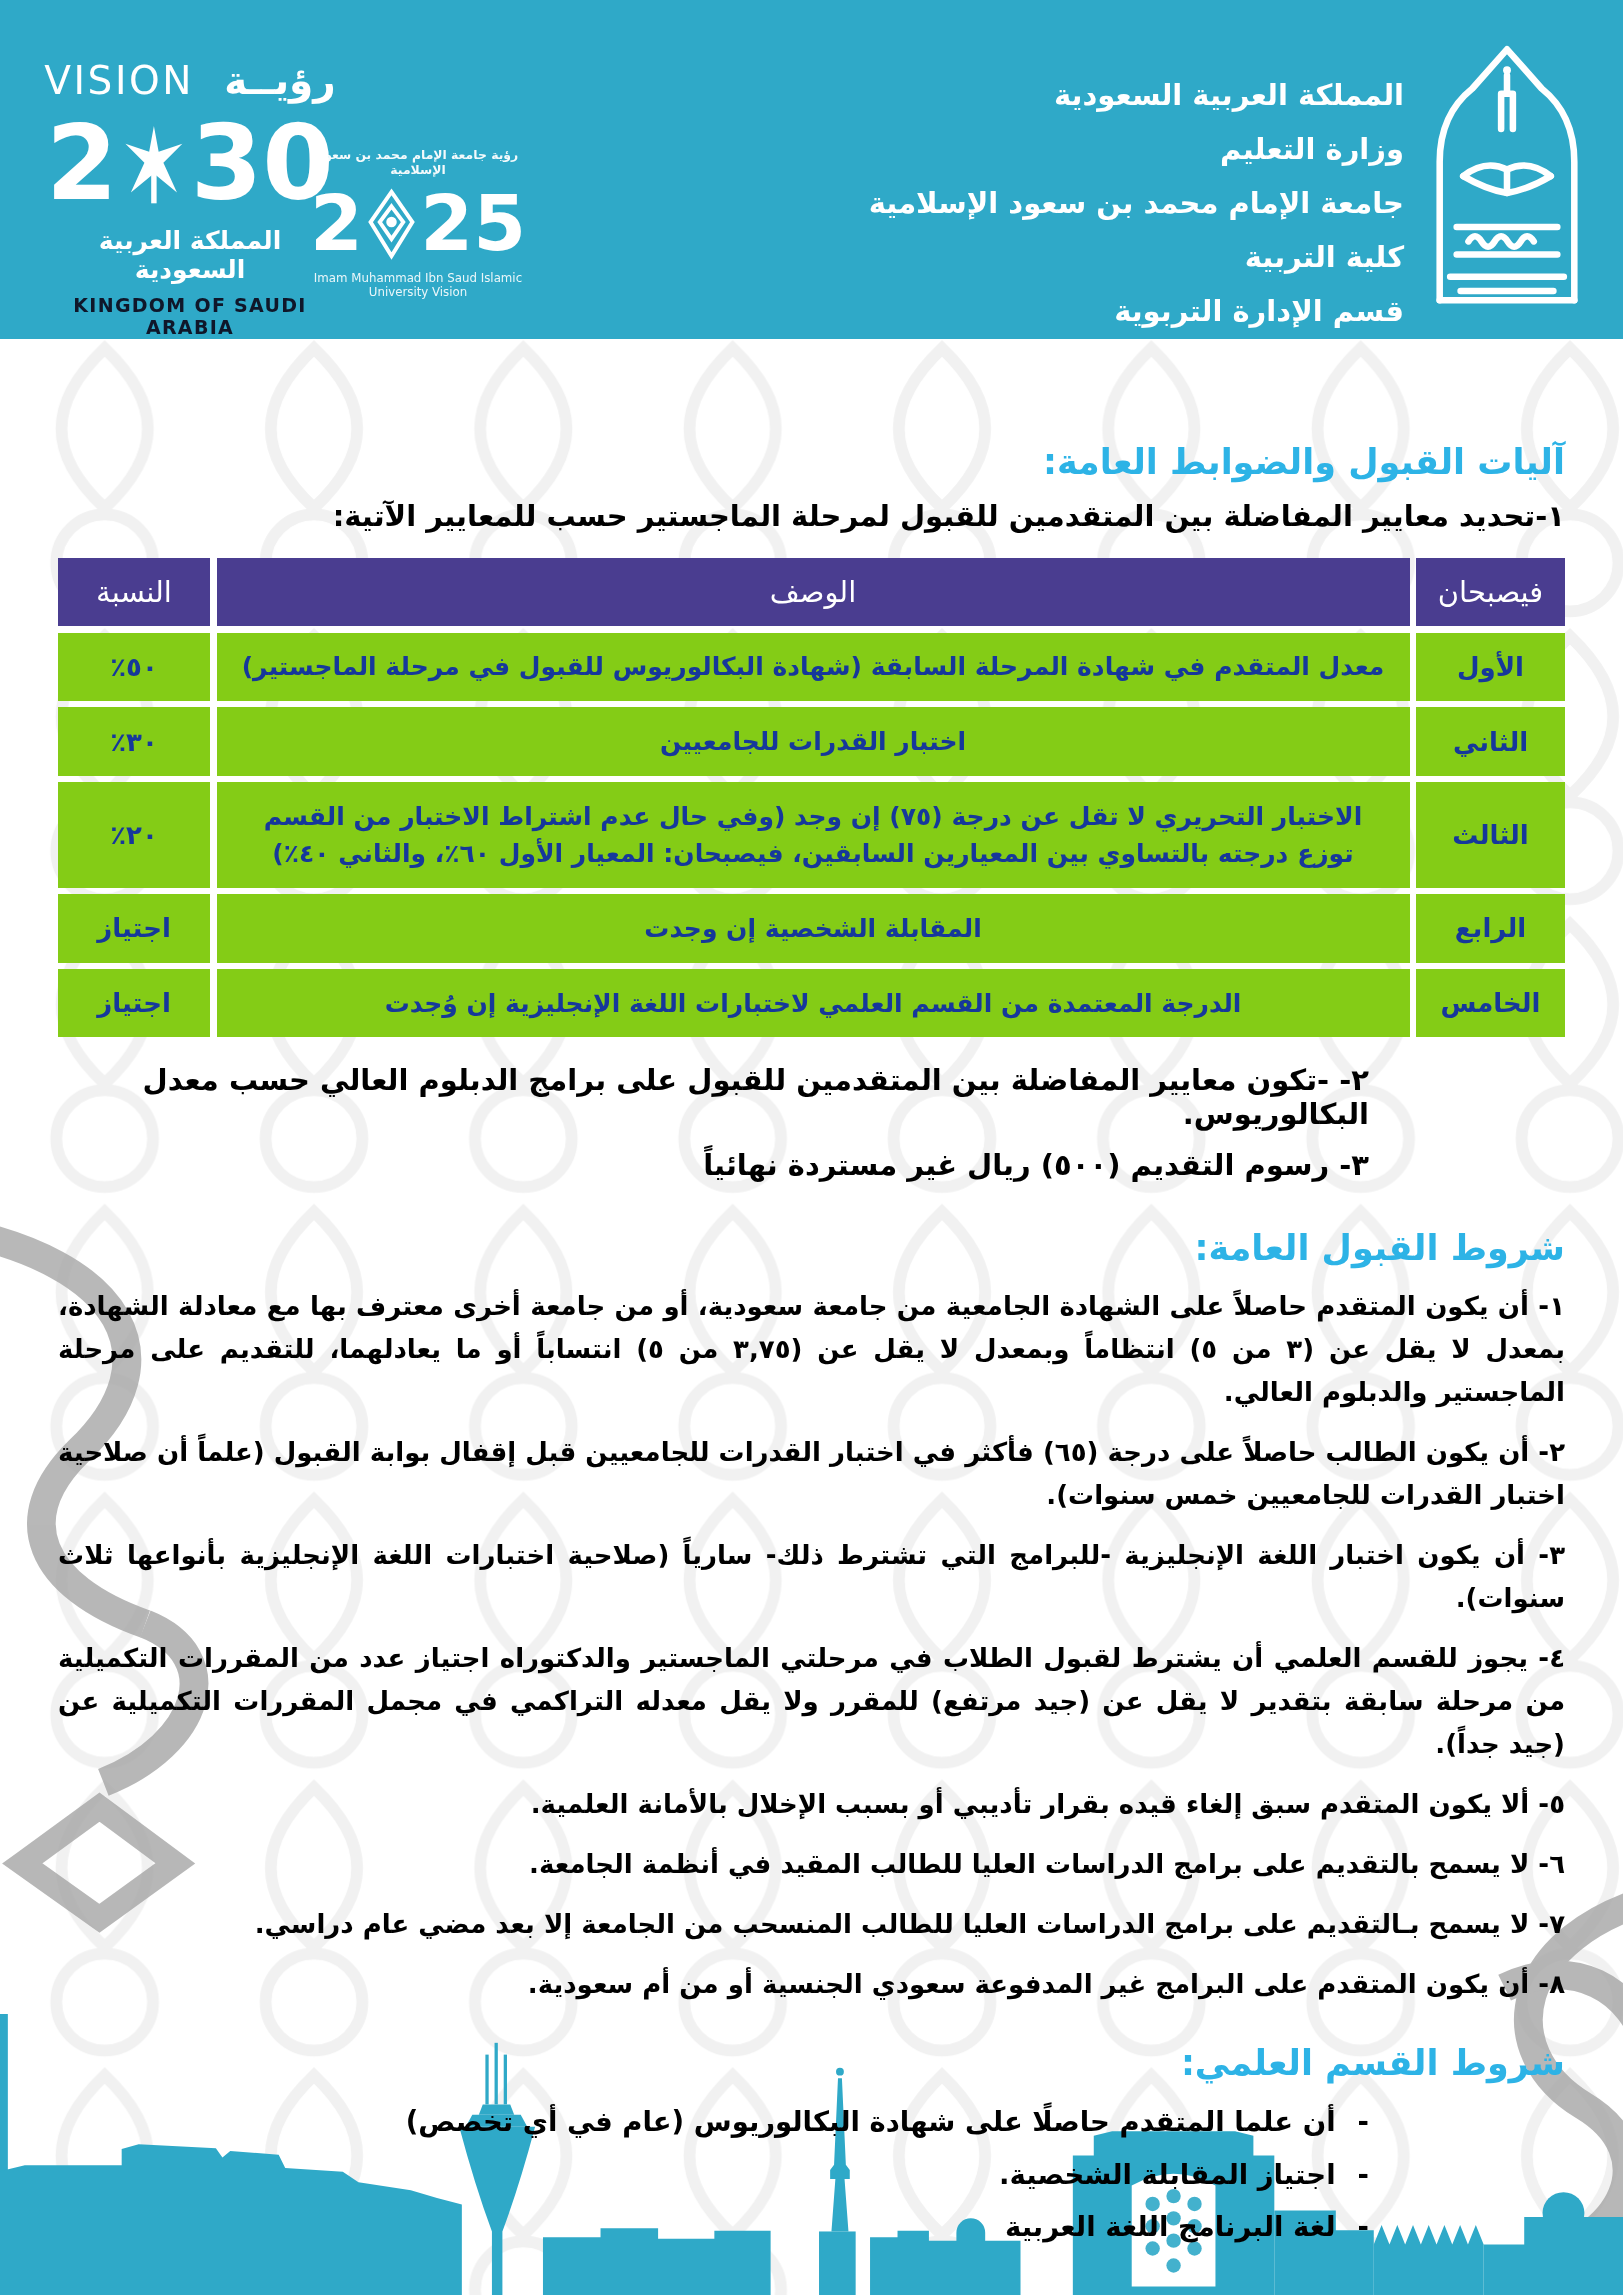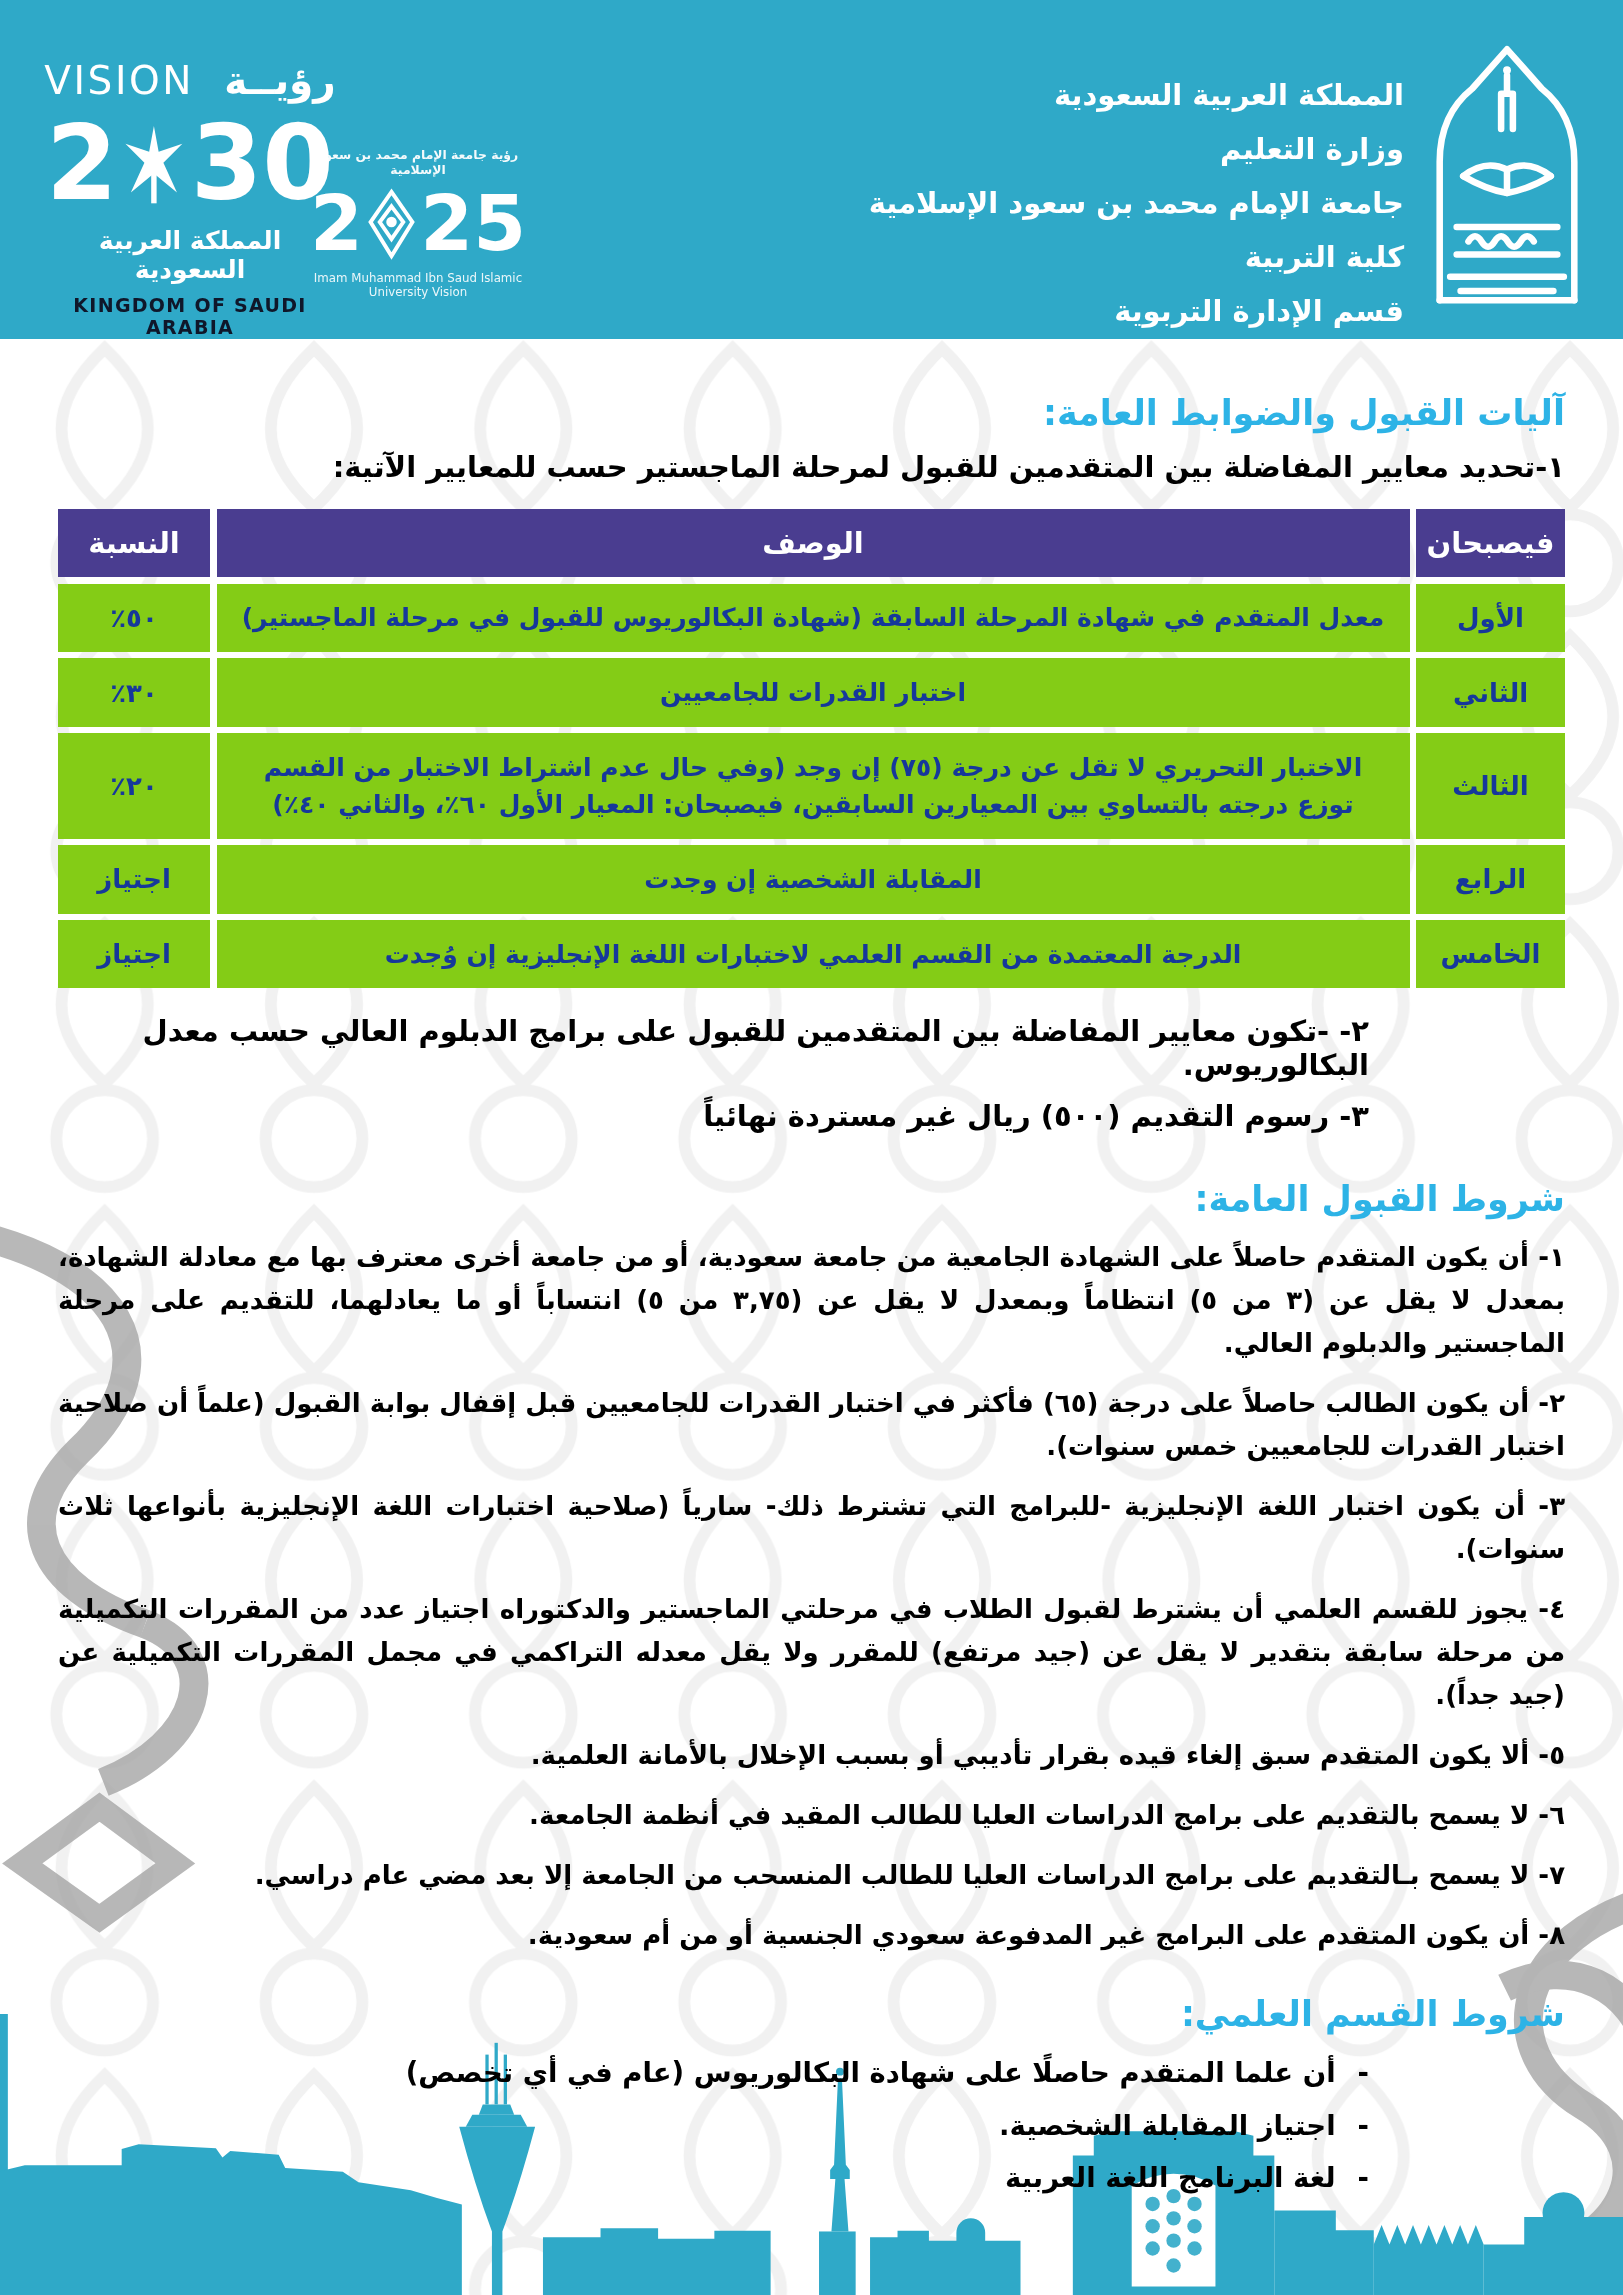--- a/index.html
+++ b/index.html
@@ -31,29 +31,29 @@
     font-size:29px; font-weight:700; line-height:54px; }
   .uni-logo { position:absolute; right:34px; top:31px; }
 
   
   .bg-watermark { position:absolute; top:339px; left:0; z-index:0; }
 
   
   .content { position:absolute; top:339px; left:0; width:1623px; padding:0 58px;
     direction:rtl; z-index:2; color:#000; }
   .sec-title { color:#2db3e6; font-size:35px; font-weight:700; text-align:right; }
-  .t1 { margin-top:54px; }
+  .t1 { margin-top:103px; }
   .t2 { margin-top:46px; }
   .t3 { margin-top:37px; }
   .intro { margin-top:17px; font-size:29px; font-weight:700; text-align:right; }
 
   .tbl { margin-top:25px; display:grid; grid-template-columns:149px 1fr 152px;
     gap:6.5px; direction:rtl; }
   .tbl .cell { display:flex; align-items:center; justify-content:center; text-align:center; }
-  .tbl .head { background:#4a3d90; color:#fff; font-size:29px; font-weight:700; padding:17px 11.8px; }
+  .tbl .head { background:#4a3d90; color:#fff; font-size:29px; font-weight:400; padding:17px 11.8px; }
   .tbl .body { background:#84cc16; color:#16389b; font-weight:700;text-align:center; }
   .tbl .crit { font-size:26px; padding:15.7px 9.2px; }
   .tbl .desc { font-size:25px; padding:15.7px 19.6px; line-height:37px; }
   .tbl .pct  { font-size:26px; padding:15.7px 9.2px; }
 
   .note { margin-top:26px; padding-left:59px; padding-right:196px;
     font-size:29px; font-weight:700; text-align:right; }
   .note + .note { margin-top:17px; }
 
   .cond { margin-top:17px; font-size:26px; font-weight:700; line-height:43px;

